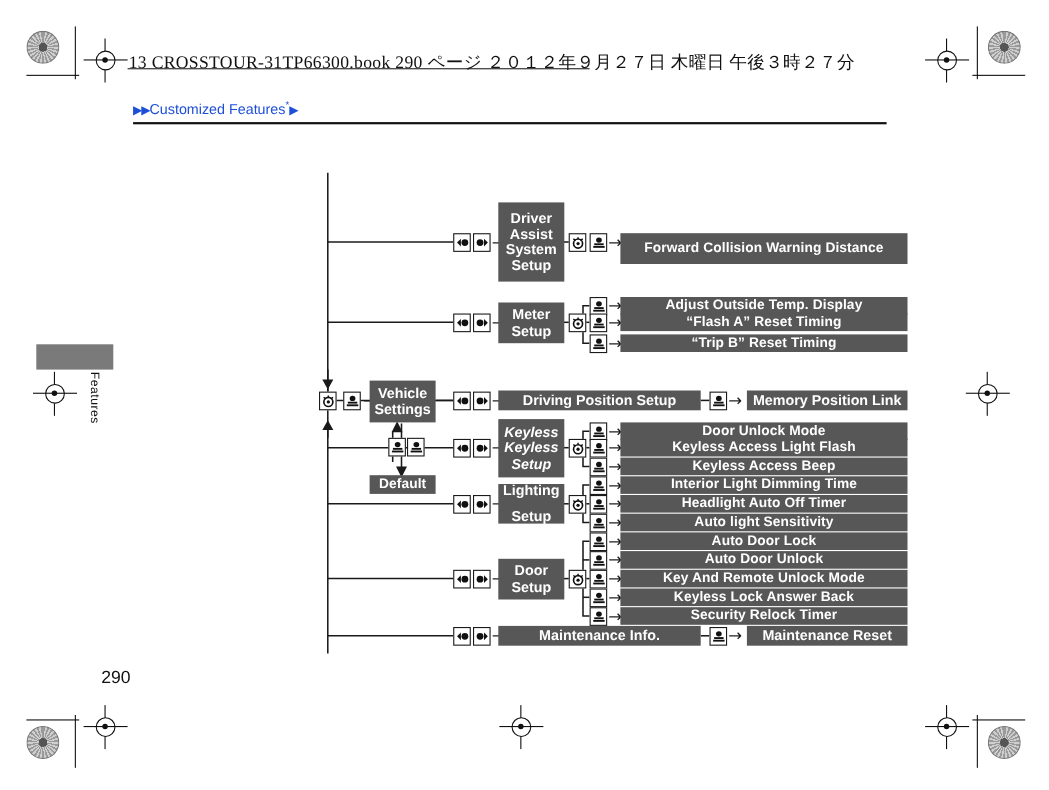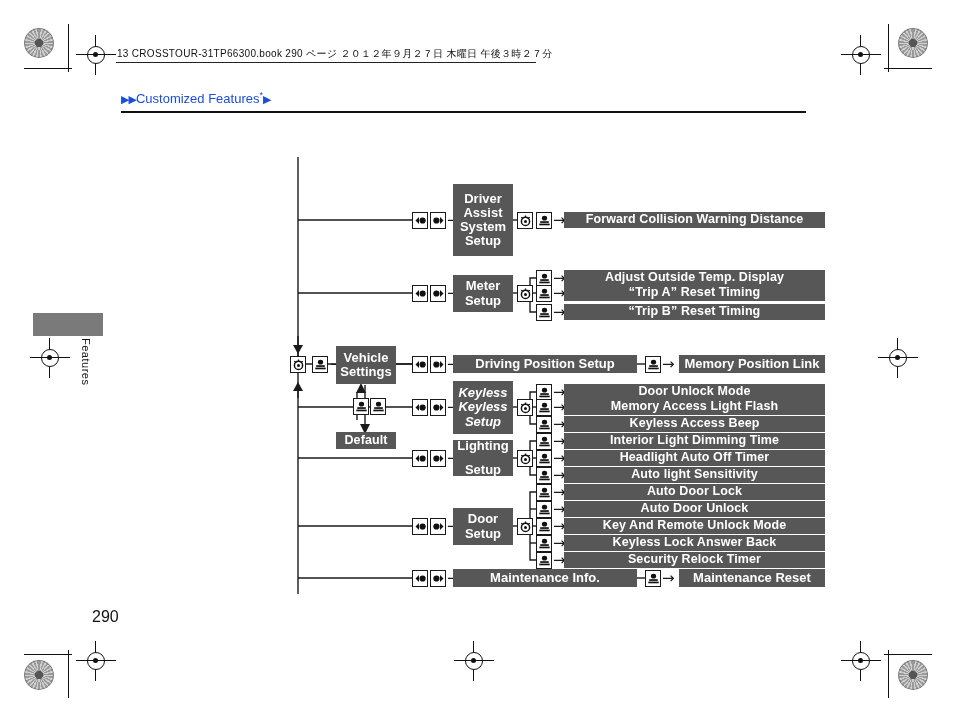--- a/index.html
+++ b/index.html
@@ -65,25 +65,25 @@
     left: 116px;
     top: 62px;
     width: 420px;
     height: 1px;
     background: #222;
   }
   .header-text {
     position: absolute;
     left: 117px;
     top: 47px;
-    font-size: 10px;
+    font-size: 16px;
     letter-spacing: 0.3px;
     color: #111;
     white-space: nowrap;
-    font-family: Liberation Sans, sans-serif;
+    font-family: Liberation Serif, serif;
   }
 
   
   .breadcrumb {
     position: absolute;
     left: 121px;
     top: 90px;
     font-size: 13px;
     color: #1d4ed8;
     white-space: nowrap;
@@ -383,21 +383,21 @@
       </svg>
     </div>
     <div class="chip" style="left: 536px; top: 212px;">
       <svg width="13" height="13" viewBox="0 0 13 13">
         <ellipse cx="6.5" cy="4.2" rx="2.6" ry="2.4" fill="#111"></ellipse>
         <rect x="2.2" y="7.2" width="8.6" height="1.7" fill="#111"></rect>
         <rect x="1.3" y="9.6" width="10.4" height="1.7" fill="#111"></rect>
       </svg>
     </div>
     <div class="arrowhead" style="left: 553px; top: 213px;">→</div>
-    <div class="node item" style="left: 564px; top: 212px; width: 261px; height: 16px;">
+    <div class="node item" style="left: 564px; top: 212px; width: 261px; height: 28px;">
       <span>Forward Collision Warning Distance</span>
     </div>
     <div class="chip" style="left: 412px; top: 285px;">
       <svg width="13" height="11" viewBox="0 0 13 11">
         <polygon points="1.5,5.5 5,2 5,9" fill="#111"></polygon>
         <circle cx="8.6" cy="5.5" r="3.1" fill="#111"></circle>
       </svg>
     </div>
     <div class="chip" style="left: 430px; top: 285px;">
       <svg width="13" height="11" viewBox="0 0 13 11">
@@ -430,21 +430,21 @@
     </div>
     <div class="chip" style="left: 536px; top: 285px;">
       <svg width="13" height="13" viewBox="0 0 13 13">
         <ellipse cx="6.5" cy="4.2" rx="2.6" ry="2.4" fill="#111"></ellipse>
         <rect x="2.2" y="7.2" width="8.6" height="1.7" fill="#111"></rect>
         <rect x="1.3" y="9.6" width="10.4" height="1.7" fill="#111"></rect>
       </svg>
     </div>
     <div class="arrowhead" style="left: 553px; top: 286px;">→</div>
     <div class="node item" style="left: 564px; top: 285px; width: 261px; height: 16px;">
-      <span>“Trip A” Reset Timing</span>
+      <span>“Flash A” Reset Timing</span>
     </div>
     <div class="chip" style="left: 536px; top: 304px;">
       <svg width="13" height="13" viewBox="0 0 13 13">
         <ellipse cx="6.5" cy="4.2" rx="2.6" ry="2.4" fill="#111"></ellipse>
         <rect x="2.2" y="7.2" width="8.6" height="1.7" fill="#111"></rect>
         <rect x="1.3" y="9.6" width="10.4" height="1.7" fill="#111"></rect>
       </svg>
     </div>
     <div class="arrowhead" style="left: 553px; top: 305px;">→</div>
     <div class="node item" style="left: 564px; top: 304px; width: 261px; height: 16px;">
@@ -515,21 +515,21 @@
     </div>
     <div class="chip" style="left: 536px; top: 399px;">
       <svg width="13" height="13" viewBox="0 0 13 13">
         <ellipse cx="6.5" cy="4.2" rx="2.6" ry="2.4" fill="#111"></ellipse>
         <rect x="2.2" y="7.2" width="8.6" height="1.7" fill="#111"></rect>
         <rect x="1.3" y="9.6" width="10.4" height="1.7" fill="#111"></rect>
       </svg>
     </div>
     <div class="arrowhead" style="left: 553px; top: 400px;">→</div>
     <div class="node item" style="left: 564px; top: 399px; width: 261px; height: 16px;">
-      <span>Memory Access Light Flash</span>
+      <span>Keyless Access Light Flash</span>
     </div>
     <div class="chip" style="left: 536px; top: 416px;">
       <svg width="13" height="13" viewBox="0 0 13 13">
         <ellipse cx="6.5" cy="4.2" rx="2.6" ry="2.4" fill="#111"></ellipse>
         <rect x="2.2" y="7.2" width="8.6" height="1.7" fill="#111"></rect>
         <rect x="1.3" y="9.6" width="10.4" height="1.7" fill="#111"></rect>
       </svg>
     </div>
     <div class="arrowhead" style="left: 553px; top: 417px;">→</div>
     <div class="node item" style="left: 564px; top: 416px; width: 261px; height: 16px;">

